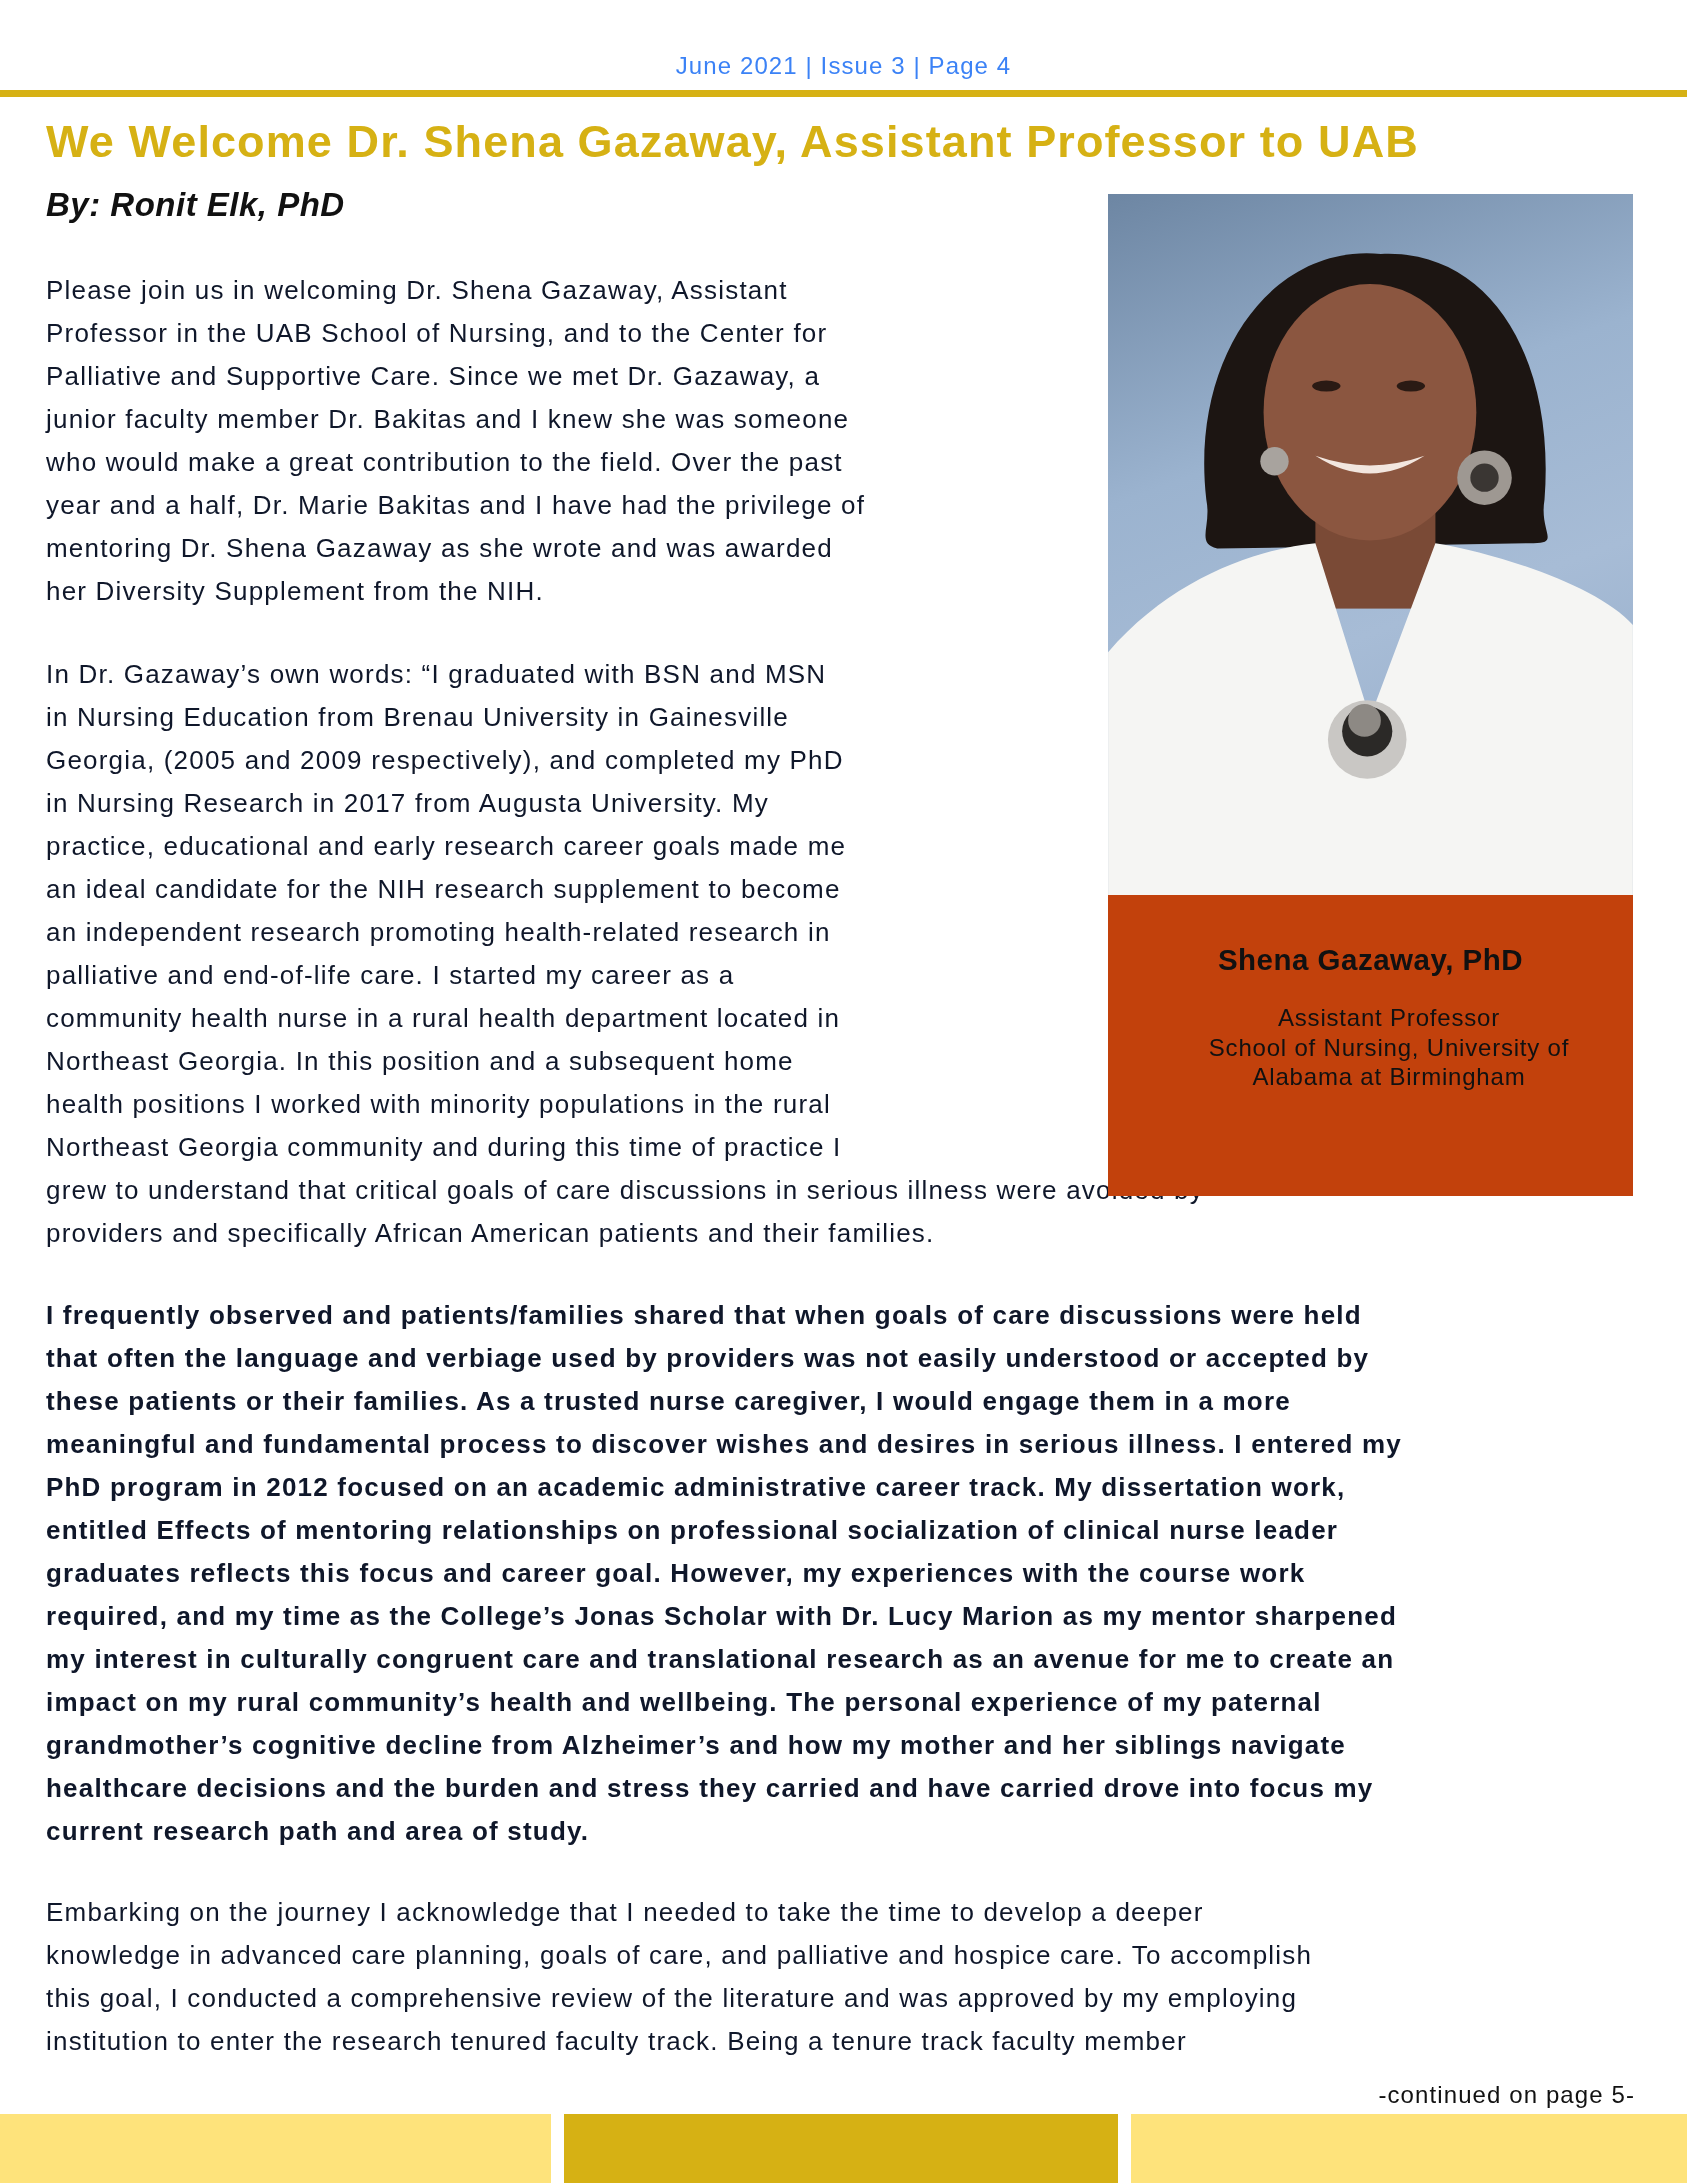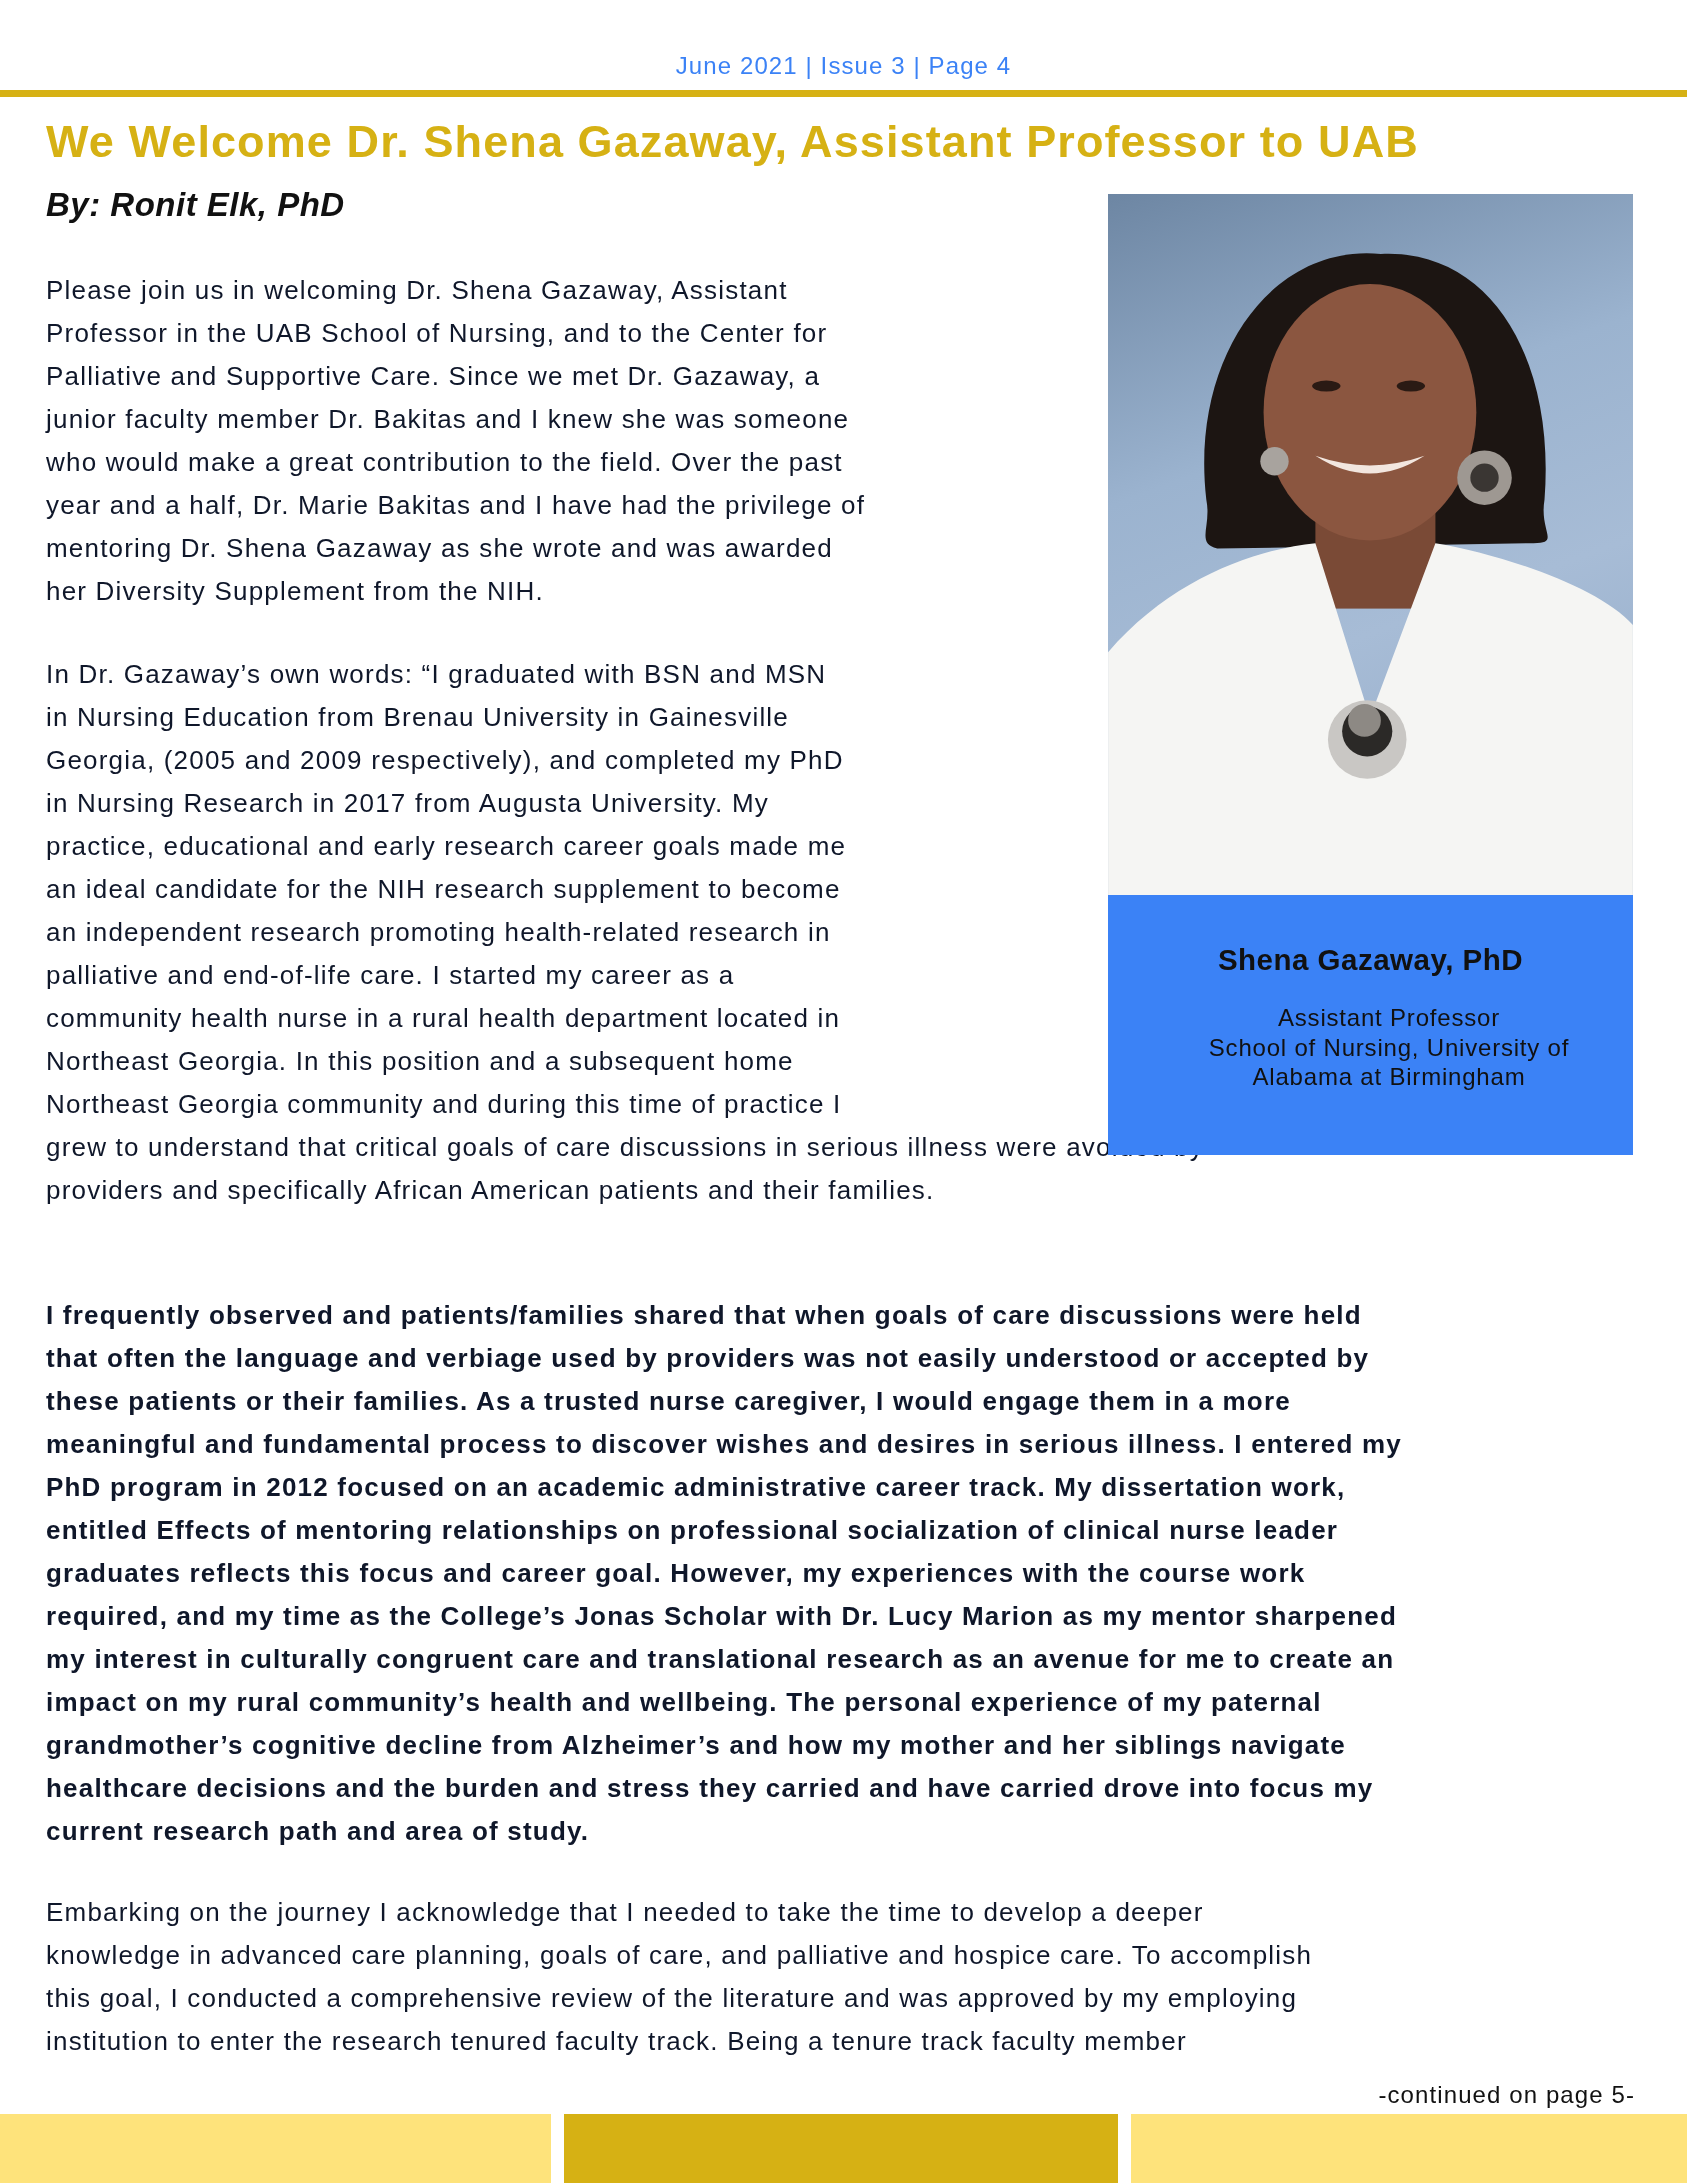--- a/index.html
+++ b/index.html
@@ -10,22 +10,22 @@
     .header-rule { position: absolute; top: 90px; left: 0; width: 1687px; height: 6.5px; background: #d6b114; }
     .title { position: absolute; top: 116px; left: 46px; font-size: 45px; font-weight: bold;
            color: #d6b114; letter-spacing: 1.1px; white-space: nowrap; }
     .byline { position: absolute; top: 186px; left: 46px; font-size: 33px; font-weight: bold;
            font-style: italic; color: #111111; letter-spacing: 0.5px; }
     .body-text { position: absolute; left: 46px; font-size: 26px; line-height: 43px;
            letter-spacing: 1.2px; color: #0f172a; }
     .body-text .ln { display: block; white-space: nowrap; }
     .photo { position: absolute; left: 1108px; top: 194px; width: 525px; height: 701px;
            overflow: hidden; background: linear-gradient(160deg, #6d86a3 0%, #9bb3cf 35%, #a7bcd6 60%, #8ea6c4 100%); }
-    .caption { position: absolute; left: 1108px; top: 895px; width: 525px; height: 260px;
-           background: #3b82f6; text-align: center; }
+    .caption { position: absolute; left: 1108px; top: 895px; width: 525px; height: 301px;
+           background: #c2410c; text-align: center; }
     .caption .name { margin-top: 48px; font-size: 29.5px; font-weight: bold; color: #111111; letter-spacing: 0.5px; }
     .caption .role { margin-top: 26px; font-size: 24px; line-height: 29.5px; color: #111111; letter-spacing: 0.8px; padding-left: 37px; }
     .continued { position: absolute; top: 2081px; right: 52px; font-size: 24px; color: #111111; letter-spacing: 1.1px; }
     .bar { position: absolute; top: 2114px; height: 69px; }
     .bar.left { left: 0; width: 551px; background: #fee37b; }
     .bar.mid { left: 564px; width: 554px; background: #d6b114; }
     .bar.right { left: 1131px; width: 556px; background: #fee37b; }
   </style>
 </head>
 <body>
@@ -51,20 +51,21 @@
   <span class="ln">In Dr. Gazaway’s own words: “I graduated with BSN and MSN</span>
   <span class="ln">in Nursing Education from Brenau University in Gainesville</span>
   <span class="ln">Georgia, (2005 and 2009 respectively), and completed my PhD</span>
   <span class="ln">in Nursing Research in 2017 from Augusta University. My</span>
   <span class="ln">practice, educational and early research career goals made me</span>
   <span class="ln">an ideal candidate for the NIH research supplement to become</span>
   <span class="ln">an independent research promoting health-related research in</span>
   <span class="ln">palliative and end-of-life care. I started my career as a</span>
   <span class="ln">community health nurse in a rural health department located in</span>
   <span class="ln">Northeast Georgia. In this position and a subsequent home</span>
+  <span class="ln">health positions I worked with minority populations in the rural</span>
   <span class="ln">Northeast Georgia community and during this time of practice I</span>
   <span class="ln">grew to understand that critical goals of care discussions in serious illness were avoided by</span>
   <span class="ln">providers and specifically African American patients and their families.</span>
 </div>
 
 <div class="body-text" style="top:1294px;font-weight:bold;">
   <span class="ln">I frequently observed and patients/families shared that when goals of care discussions were held</span>
   <span class="ln">that often the language and verbiage used by providers was not easily understood or accepted by</span>
   <span class="ln">these patients or their families. As a trusted nurse caregiver, I would engage them in a more</span>
   <span class="ln">meaningful and fundamental process to discover wishes and desires in serious illness. I entered my</span>

